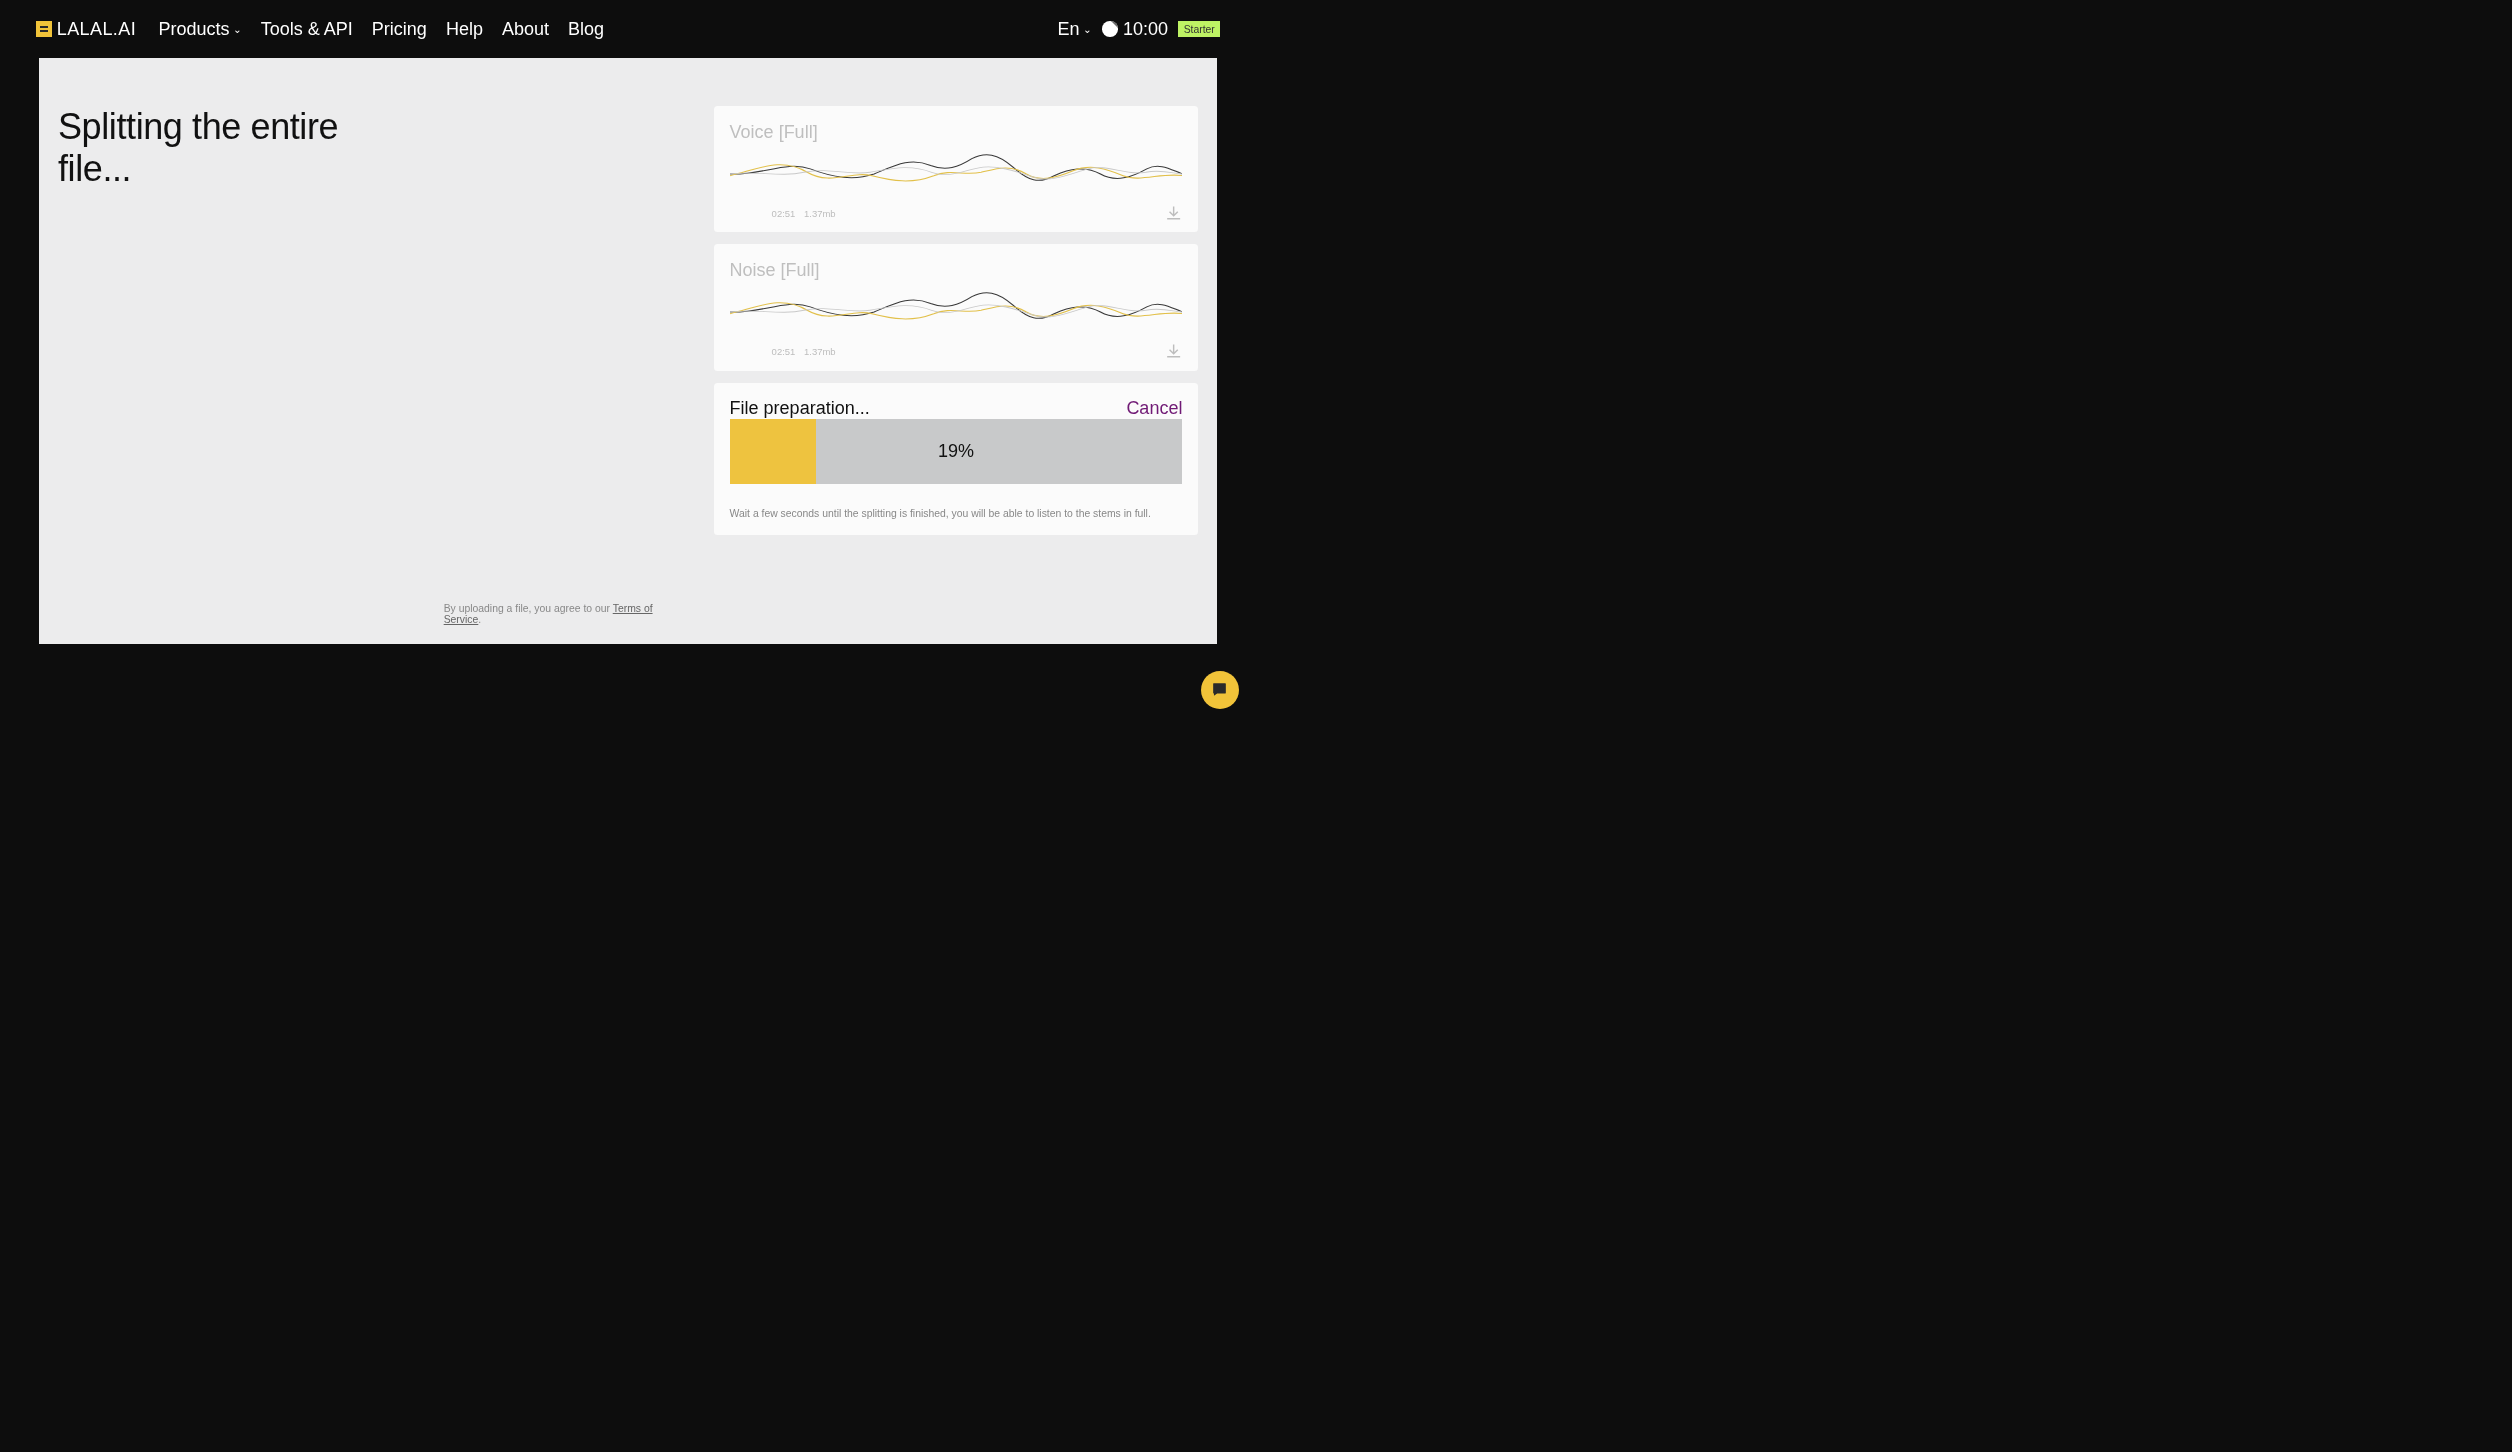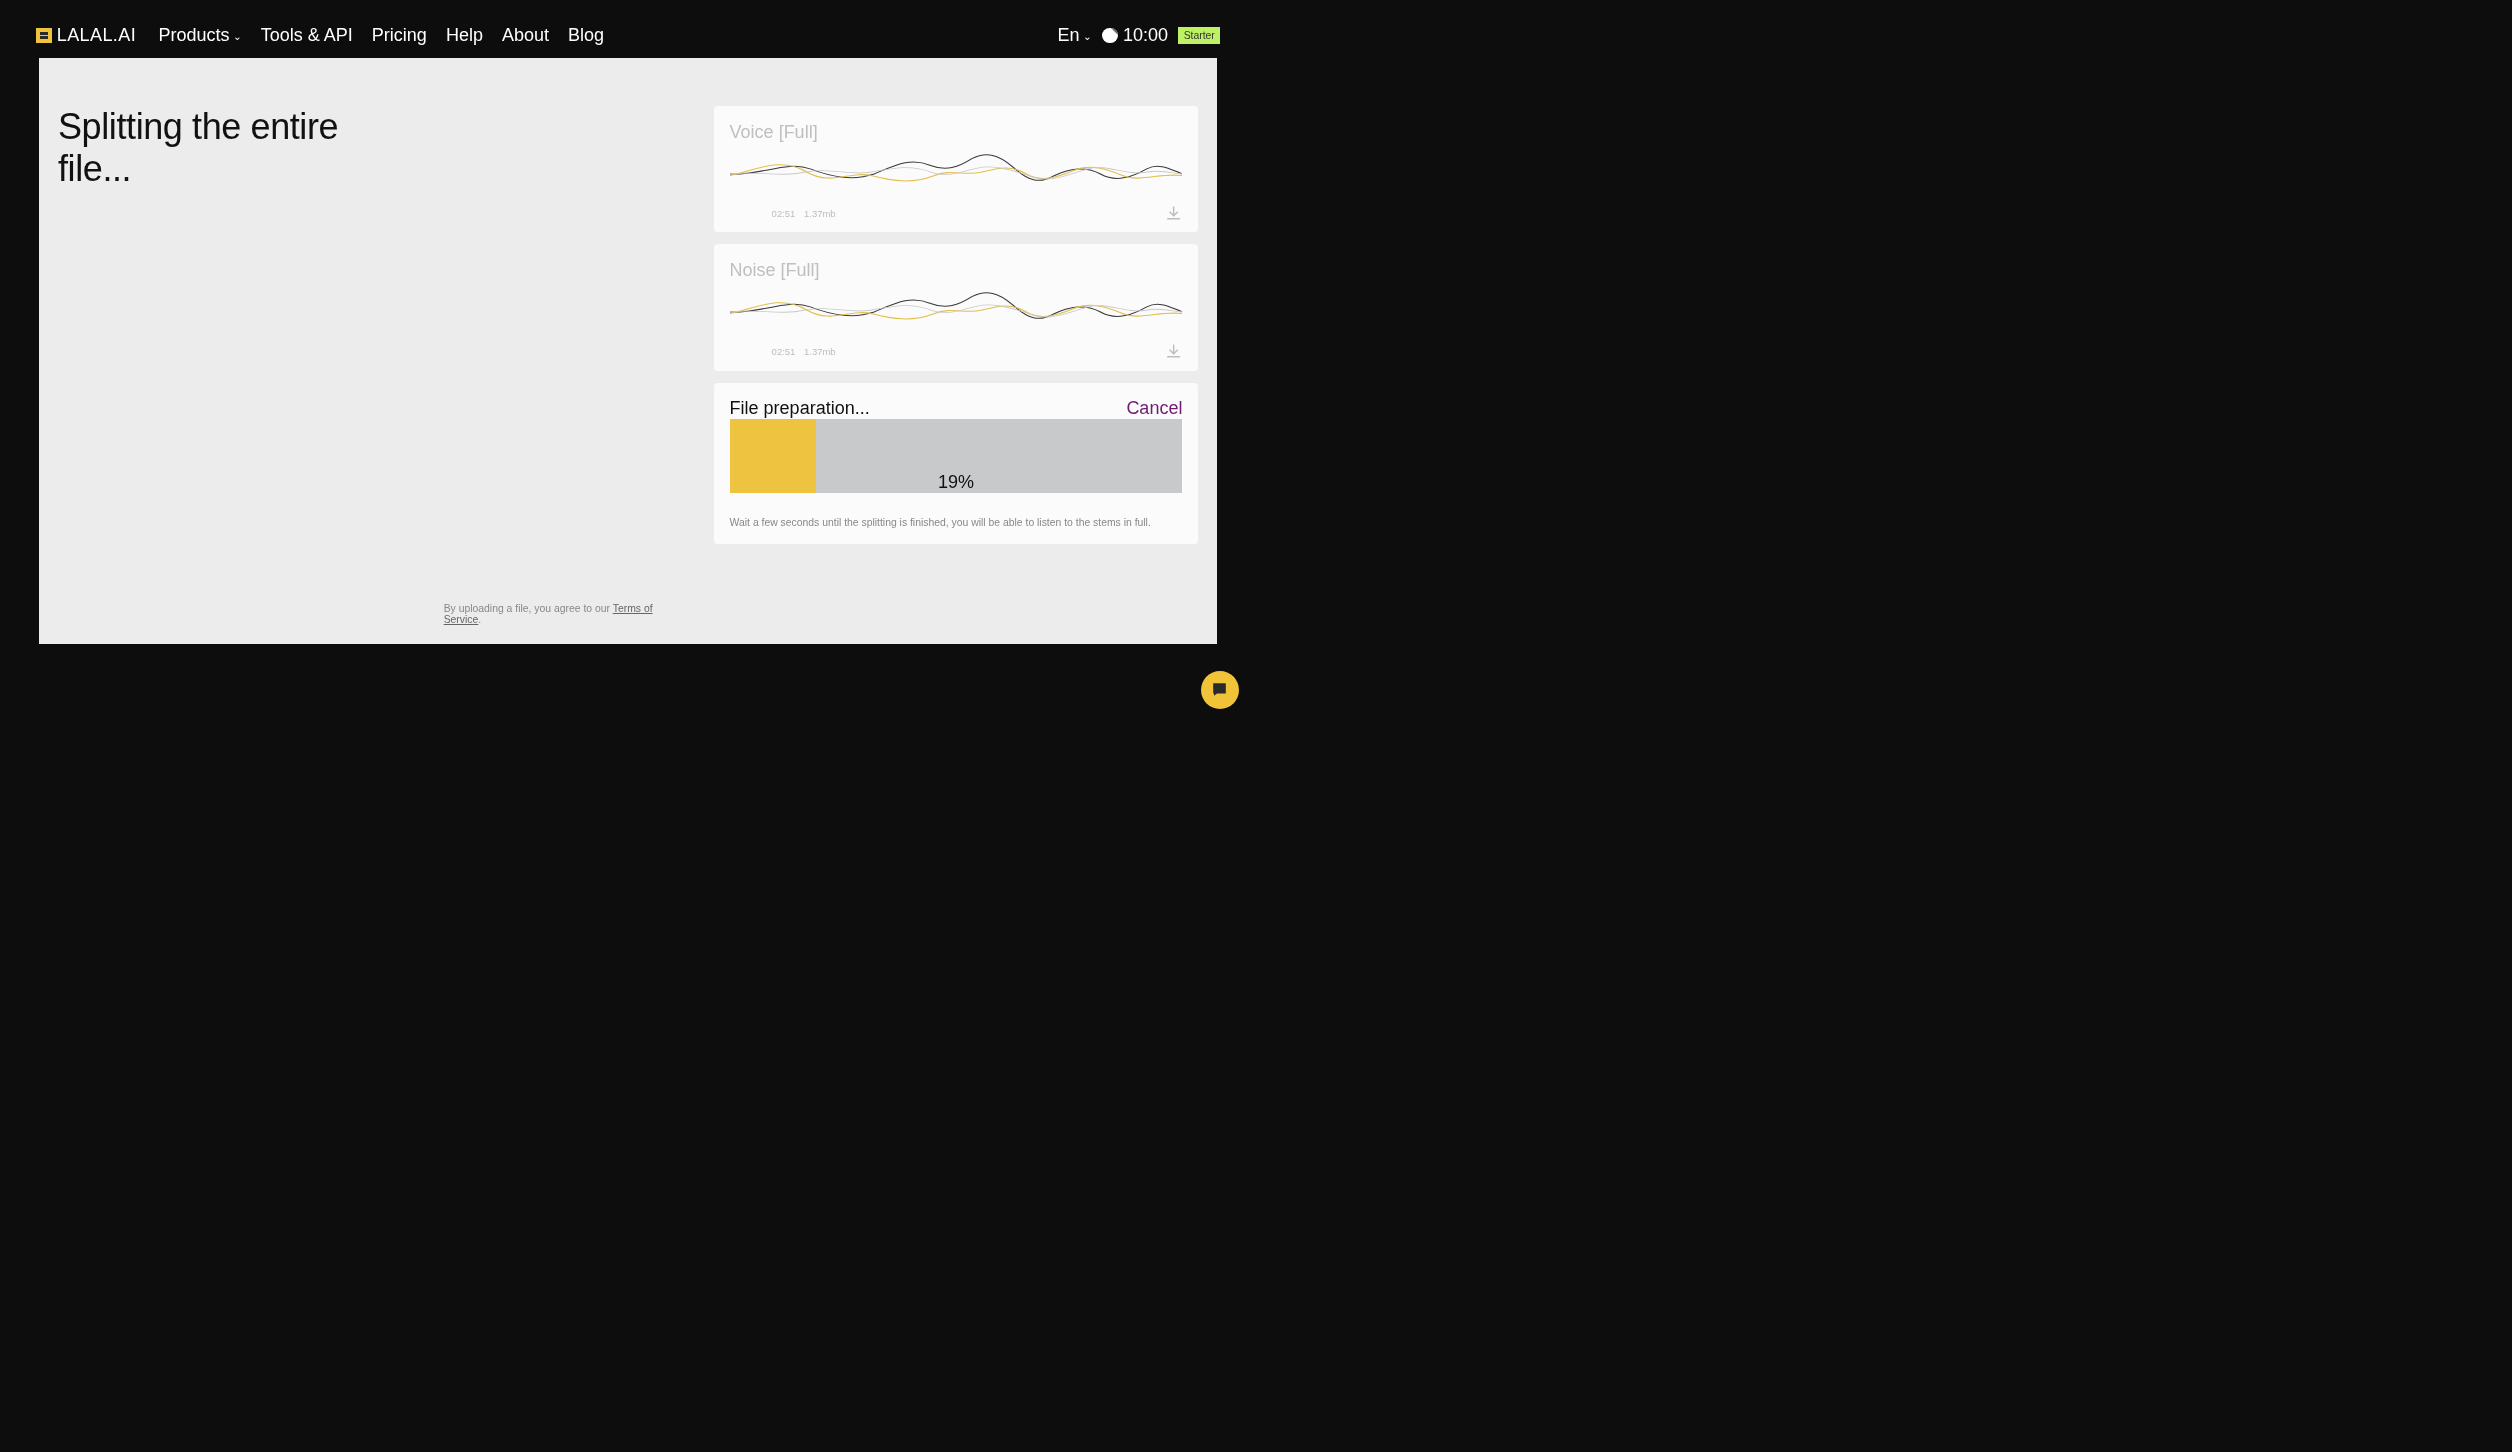--- a/index.html
+++ b/index.html
@@ -6,21 +6,21 @@
 body {
   background: #0d0d0d;
   font-family: -apple-system, BlinkMacSystemFont, "Segoe UI", Helvetica, Arial, sans-serif;
   width: 1256px;
   height: 726px;
   overflow: hidden;
   position: relative;
 }
 .header {
   display: flex;
-  align-items: flex-end;
+  align-items: center;
   padding: 12px 36px;
   gap: 17.3px;
   height: 58px;
 }
 .logo {
   display: flex;
   align-items: center;
   gap: 5.2px;
   cursor: pointer;
 }
@@ -169,25 +169,25 @@
   padding: 15.6px 15.6px 15.6px 15.6px;
 }
 .progress-header {
   display: flex;
   justify-content: space-between;
   align-items: center;
 }
 .progress-title { font-size: 18px; font-weight: 400; color: #111; }
 .cancel-btn { font-size: 18px; font-weight: 400; color: #701a75; cursor: pointer; }
 .progress-bar {
-  height: 74px;
+  height: 65px;
   background: #c8c9ca;
   position: relative;
   display: flex;
-  align-items: flex-end;
+  align-items: center;
   justify-content: center;
 }
 .progress-fill {
   position: absolute;
   left: 0;
   top: 0;
   bottom: 0;
   background: #eec33f;
 }
 .progress-text { font-size: 18px; color: #111; position: relative; z-index: 1; }

